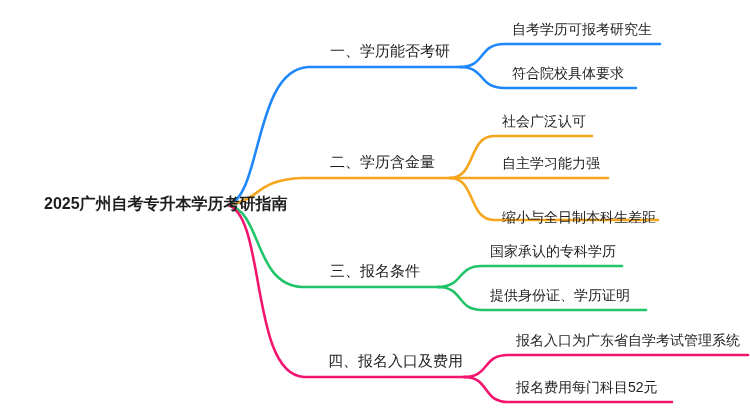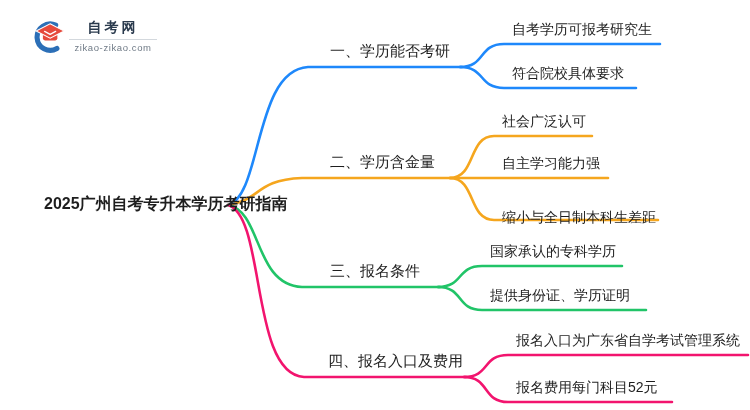--- a/index.html
+++ b/index.html
@@ -45,33 +45,20 @@
   .logo-divider { height: 1px; background: #d3d8dd; margin: 1px 2px 2px 2px; }
   .logo-domain {
     font-size: 9.5px; color: #6f7a86; letter-spacing: 0.6px; line-height: 12px;
   }
 </style>
 </head>
 <body>
 
 <div class="screen">
 
-  <div class="logo">
-    <svg class="logo-icon" viewBox="0 0 40 40">
-      <path d="M29,6 A15.5,15.5 0 1 0 30.5,33.5" fill="none" stroke="#2C6FB7" stroke-width="6" stroke-linecap="round"></path>
-      <rect x="14" y="13" width="17" height="11" rx="2.5" fill="#E64A3C"></rect>
-      <polygon points="22.5,4.5 39,13 22.5,21.5 6,13" fill="#E64A3C" stroke="#ffffff" stroke-width="1.2"></polygon>
-      <polyline points="16,13.5 22.5,16.8 29,13.5" fill="none" stroke="#ffffff" stroke-width="1.6" stroke-linecap="round" stroke-linejoin="round"></polyline>
-    </svg>
-    <div class="logo-text-col">
-      <div class="logo-title">自考网</div>
-      <div class="logo-divider"></div>
-      <div class="logo-domain">zikao-zikao.com</div>
-    </div>
-  </div>
 
   <svg class="canvas" width="750" height="410" viewBox="0 0 750 410">
 
     <g fill="none" stroke-width="2.6" stroke-linecap="round" stroke-linejoin="round">
       <path d="M228,205 C262,196 254,70 308,67 L462,67" stroke="#1E88FB"></path>
       <path d="M460,67 C486,67 478,44 504,44 L660,44" stroke="#1E88FB"></path>
       <path d="M460,67 C486,67 478,88 504,88 L636,88" stroke="#1E88FB"></path>
     </g>
 
     <g fill="none" stroke-width="2.6" stroke-linecap="round" stroke-linejoin="round">

